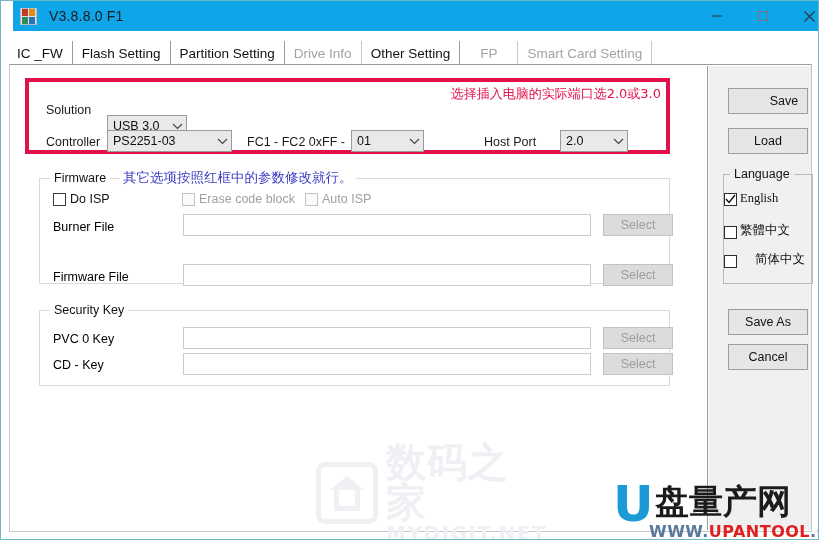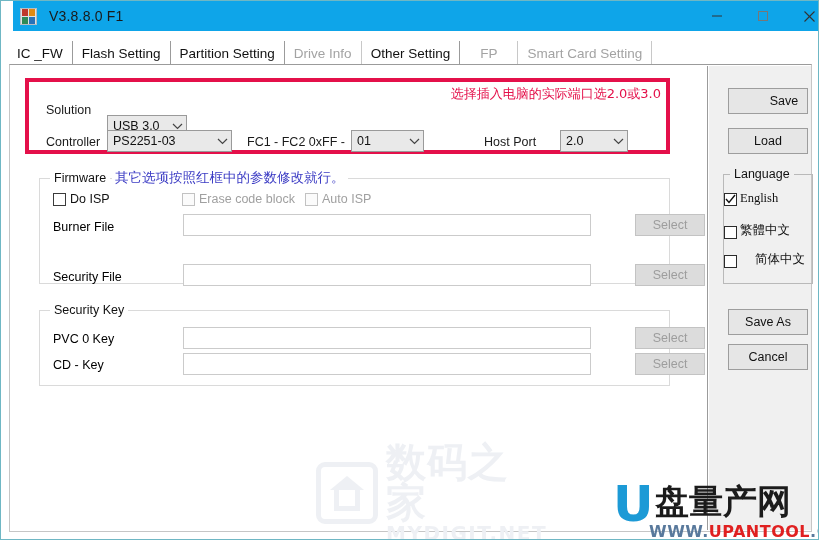--- a/index.html
+++ b/index.html
@@ -152,21 +152,21 @@
     position: absolute;
     top: -8px; left: 10px;
     background: #ffffff;
     padding: 0 4px;
     font-size: 12.5px;
     color: #111;
     white-space: nowrap;
   }
   .group-note {
     position: absolute;
-    top: -10px; left: 72px;
+    top: -10px; left: 80px;
     background: #ffffff;
     padding: 0 3px;
     font-size: 13.5px;
     color: #3b3bc4;
     white-space: nowrap;
     font-family: "DejaVu Sans", sans-serif;
   }
 
   
   .cbox {
@@ -197,21 +197,20 @@
 
   
   .selbtn {
     position: absolute;
     height: 22px; width: 70px;
     background: #dcdcdc;
     border: 1px solid #c3c3c3;
     display: flex; align-items: center; justify-content: center;
     font-size: 12.5px;
     color: #9d9d9d;
-    margin-left: 32px;
   }
 
   .dim-label { color: #000000; }
 
   
   .sbtn {
     position: absolute;
     left: 19px; width: 80px; height: 26px;
     background: #e6e6e6;
     border: 1px solid #9d9d9d;
@@ -444,21 +443,21 @@
           <span class="box"></span>
           <span>Auto ISP</span>
         </div>
 
         <div class="fld-label dim-label" style="left:13px; top:41px;">Burner File</div>
         <div class="textfield" style="left:143px; top:35px; width:408px;"></div>
         <div class="selbtn" style="left:563px; top:35px;">
             <span>Select</span>
           </div>
 
-        <div class="fld-label dim-label" style="left:13px; top:91px;">Security File</div>
+        <div class="fld-label dim-label" style="left:13px; top:91px;">Firmware File</div>
         <div class="textfield" style="left:143px; top:85px; width:408px;"></div>
         <div class="selbtn" style="left:563px; top:85px;">
             <span>Select</span>
           </div>
       </div>
 
       <div class="groupbox" style="left:28px; top:244px; width:631px; height:76px;">
         <div class="group-legend">Security Key</div>
 
         <div class="fld-label dim-label" style="left:13px; top:21px;">PVC 0 Key</div>

